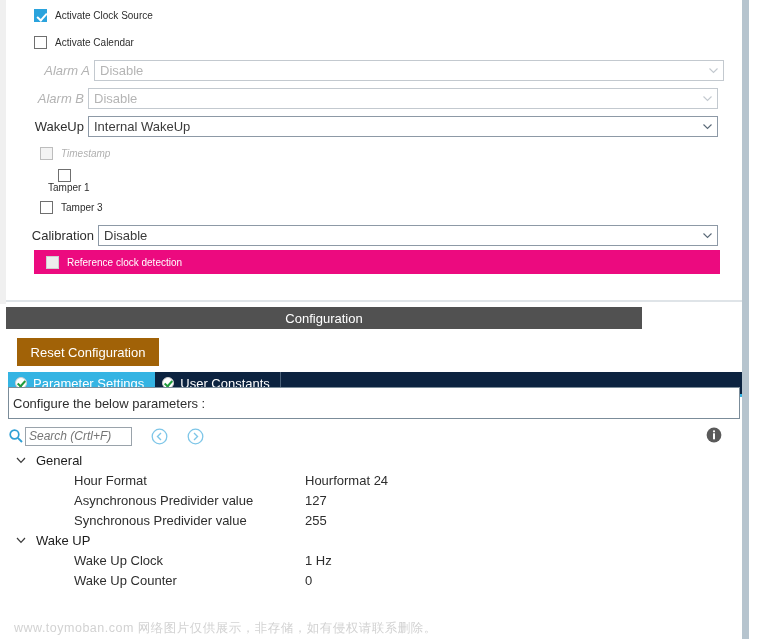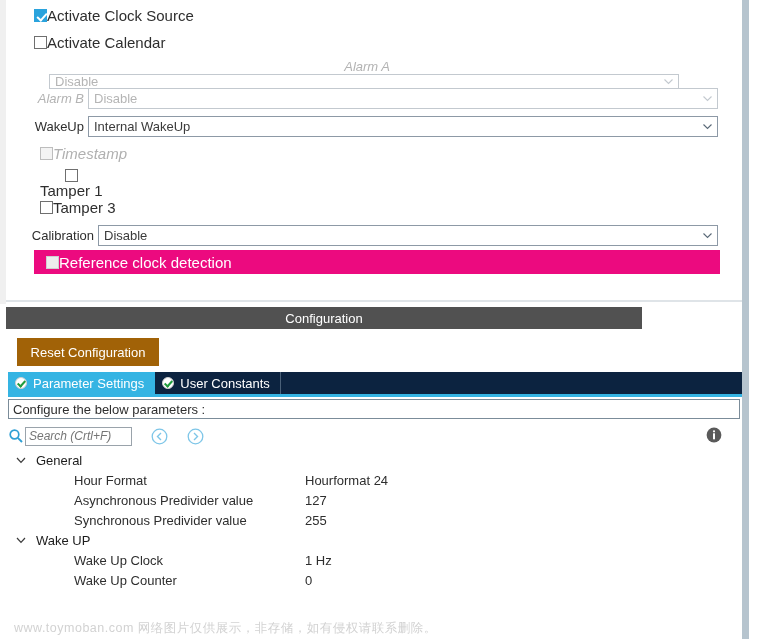--- a/index.html
+++ b/index.html
@@ -67,21 +67,22 @@
   }
   .cb-box.disabled {
     border: 1px solid #bdbdbd;
     background: #f3f3f3;
   }
   .cb-box.onpink {
     border: 1px solid #cfcfcf;
     background: #ededed;
   }
   .cb-label {
-    font-size: 15px;
+    margin-left: 8px;
+    font-size: 10px;
     color: #2e2e2e;
     white-space: nowrap;
   }
   .cb-label.disabled { color: #b0b0b0; font-style: italic; }
   .cb-label.onpink { color: #ffffff; }
 
   
   .dd-label {
     font-size: 13px;
     color: #2e2e2e;
@@ -175,21 +176,21 @@
     border: solid #1f9c3c; border-width: 0 2px 2px 0;
     transform: rotate(42deg);
   }
   .tab-underline {
     position: absolute; left: 8px; top: 394px; width: 734px; height: 3px;
     background: #35b4e3;
   }
 
   
   .configure-banner {
-    position: absolute; left: 8px; top: 399px; width: 732px; height: 20px;
+    position: absolute; left: 8px; top: 387px; width: 732px; height: 32px;
     border: 1px solid #7b8c99;
     background: #ffffff;
     display: flex; align-items: center;
     padding-left: 4px;
     font-size: 13px; color: #2e2e2e;
   }
 
   
   .search-row {
     position: absolute; left: 8px; top: 424px; width: 730px; height: 24px;
@@ -257,21 +258,21 @@
     <div class="row" style="left:28px; top:4px;">
       <span class="cb-box checked"></span>
       <span class="cb-label">Activate Clock Source</span>
     </div>
 
     <div class="row" style="left:28px; top:31px;">
       <span class="cb-box"></span>
       <span class="cb-label">Activate Calendar</span>
     </div>
 
-    <div class="row" style="left:10px; top:59px; width:692px;flex-direction:column;">
+    <div class="row" style="left:28px; top:59px; width:692px;">
       <span class="dd-label disabled" style="width:56px;">Alarm A</span>
       <span class="dd-field disabled" style="width:630px; margin-left:4px;">
         <span class="dd-text disabled">Disable</span>
         <span class="chev">
           <svg width="11" height="11" viewBox="0 0 11 11">
               <path d="M1.5 3.5 L5.5 7.5 L9.5 3.5" stroke="#c3c9cf" stroke-width="1.1" fill="none"></path>
             </svg>
         </span>
       </span>
     </div>

